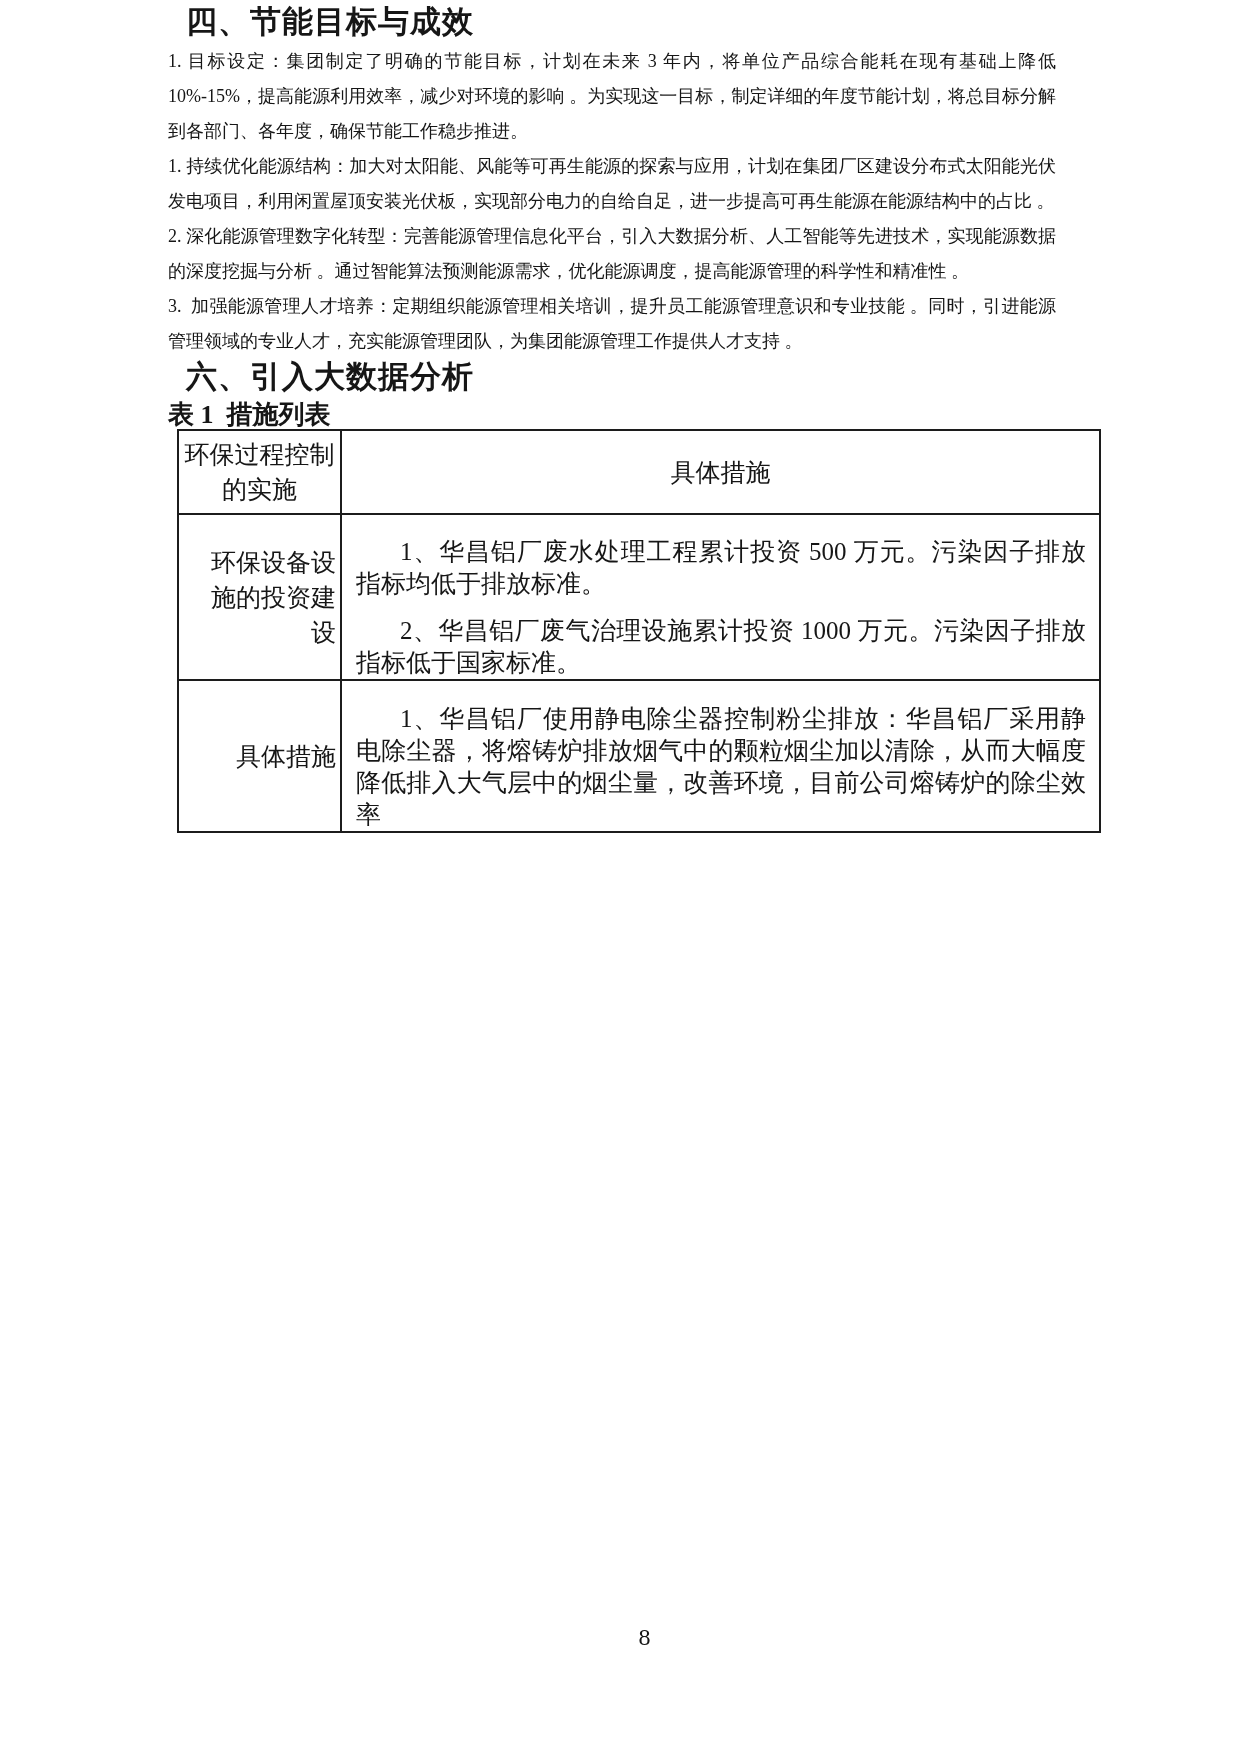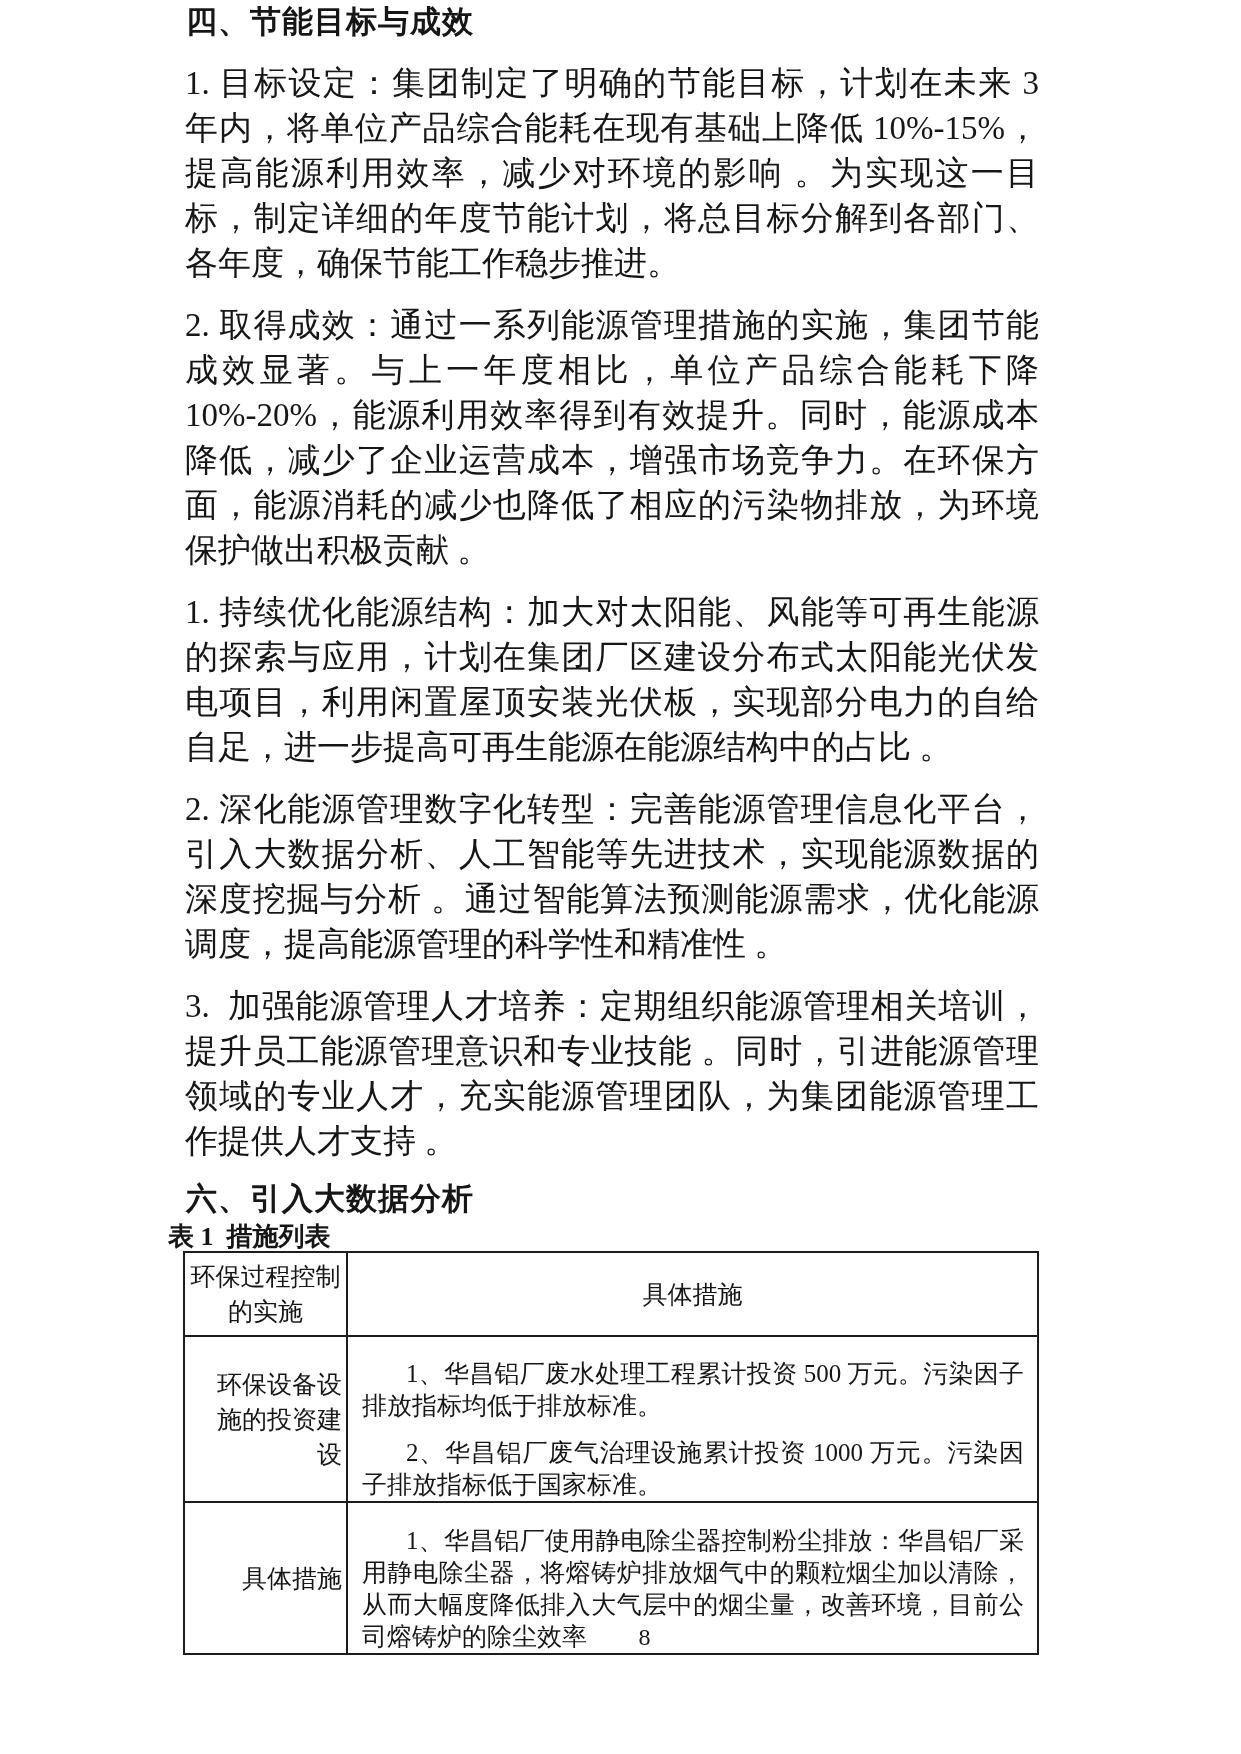--- a/index.html
+++ b/index.html
@@ -20,44 +20,44 @@
   }
   h2.sec {
     font-size:31px;
     font-weight:bold;
     line-height:44px;
     margin:0 0 0 18px;
     letter-spacing:1px;
   }
   h2.sec-tight { line-height:36px; }
   p.body {
-    font-size:33px;
-    line-height:45px;
+    font-size:18px;
+    line-height:35px;
     text-align:justify;
-    margin:17px;
+    margin:0;
   }
   .mt-h1 { margin-top:201px; }
   .mt-p1 { margin-top:28px; }
   .mt-p2 { margin-top:24px; }
   .mt-h2 { margin-top:21px; }
   .mt-p3 { margin-top:23px; }
   .mt-p4 { margin-top:27px; }
   .mt-p5 { margin-top:23px; }
   .mt-h3 { margin-top:0px; }
   .mt-p6 { margin-top:13px; }
   .indent2 { text-indent:2em; }
   .tbl-caption {
     margin-top:6px;
     font-size:26px;
     line-height:28px;
     font-weight:bold;
   }
   table.measures {
-    margin-left:15px;
-    width:856px;
+    margin-left:9px;
+    width:924px;
     border-collapse:collapse;
     table-layout:fixed;
   }
   table.measures td, table.measures th {
     border:2px solid #1c1c1c;
     font-size:25px;
     font-weight:normal;
   }
   col.c1 { width:163px; }
   tr.hdr { height:84px; }
@@ -99,21 +99,20 @@
   }
 </style>
 </head>
 <body>
 
 <div class="page">
   <div class="content">
 
     <h2 class="sec mt-h1">四、节能目标与成效</h2>
     <p class="body mt-p1">1. 目标设定：集团制定了明确的节能目标，计划在未来 3 年内，将单位产品综合能耗在现有基础上降低 10%-15%，提高能源利用效率，减少对环境的影响 。为实现这一目标，制定详细的年度节能计划，将总目标分解到各部门、各年度，确保节能工作稳步推进。</p>
-    <p class="body mt-p2">2. 取得成效：通过一系列能源管理措施的实施，集团节能成效显著。与上一年度相比，单位产品综合能耗下降 10%-20%，能源利用效率得到有效提升。同时，能源成本降低，减少了企业运营成本，增强市场竞争力。在环保方面，能源消耗的减少也降低了相应的污染物排放，为环境保护做出积极贡献 。</p>
 
     <p class="body mt-p3">1. 持续优化能源结构：加大对太阳能、风能等可再生能源的探索与应用，计划在集团厂区建设分布式太阳能光伏发电项目，利用闲置屋顶安装光伏板，实现部分电力的自给自足，进一步提高可再生能源在能源结构中的占比 。</p>
     <p class="body mt-p4">2. 深化能源管理数字化转型：完善能源管理信息化平台，引入大数据分析、人工智能等先进技术，实现能源数据的深度挖掘与分析 。通过智能算法预测能源需求，优化能源调度，提高能源管理的科学性和精准性 。</p>
     <p class="body mt-p5">3.&nbsp; 加强能源管理人才培养：定期组织能源管理相关培训，提升员工能源管理意识和专业技能 。同时，引进能源管理领域的专业人才，充实能源管理团队，为集团能源管理工作提供人才支持 。</p>
 
     <h2 class="sec sec-tight mt-h3">六、引入大数据分析</h2>
 
     <div class="tbl-caption">表 1&nbsp; 措施列表</div>
 
     <table class="measures">

